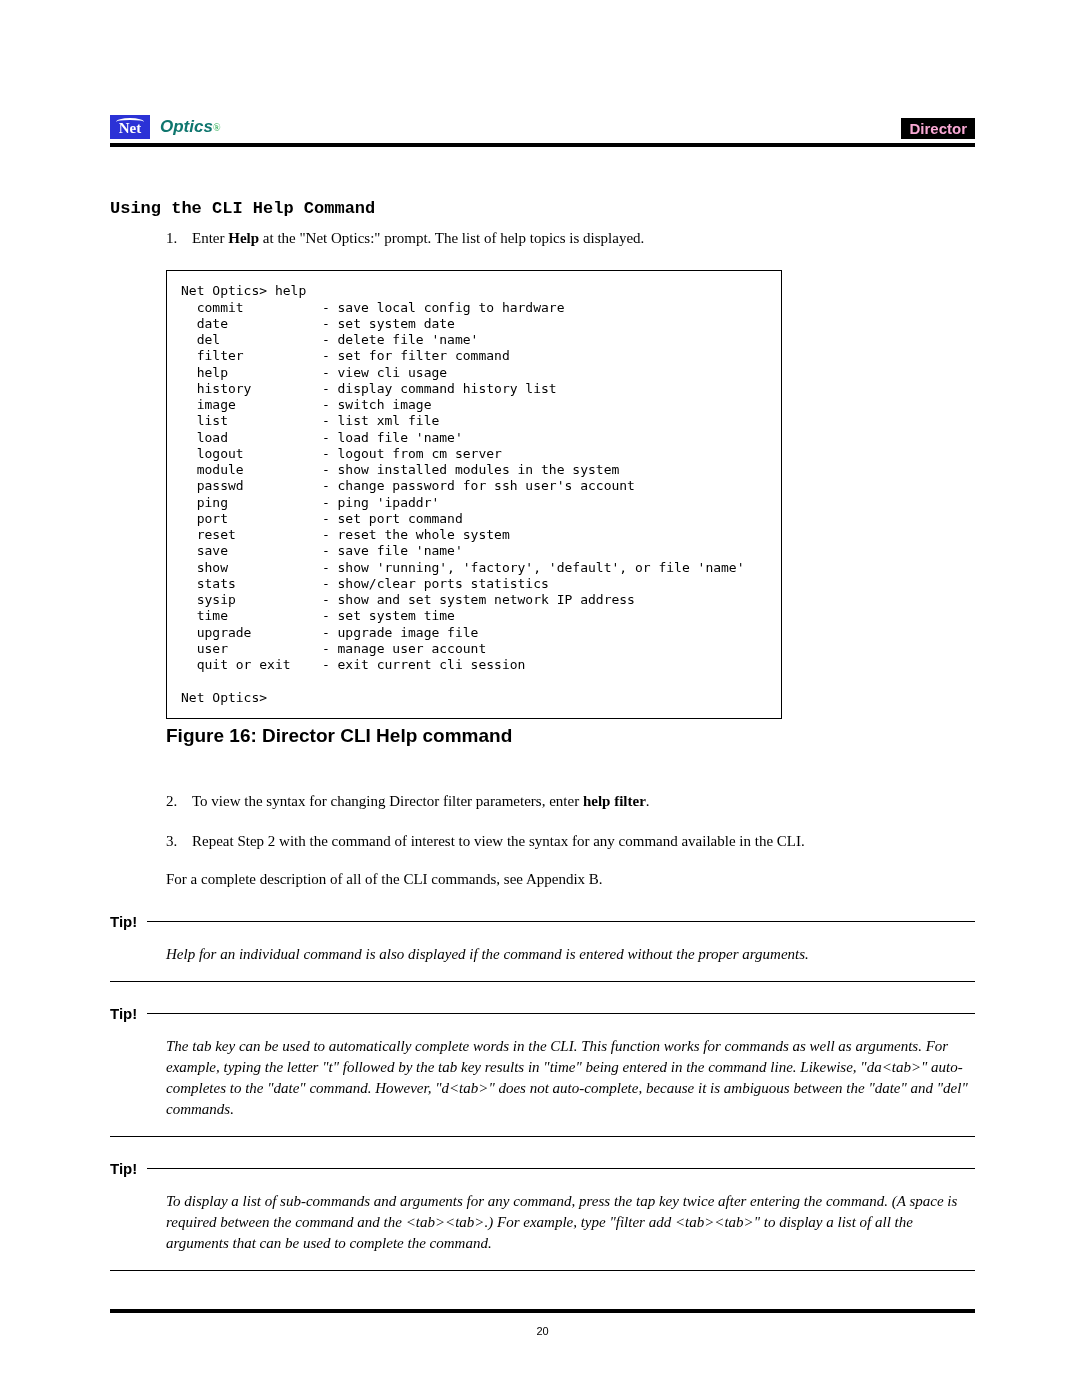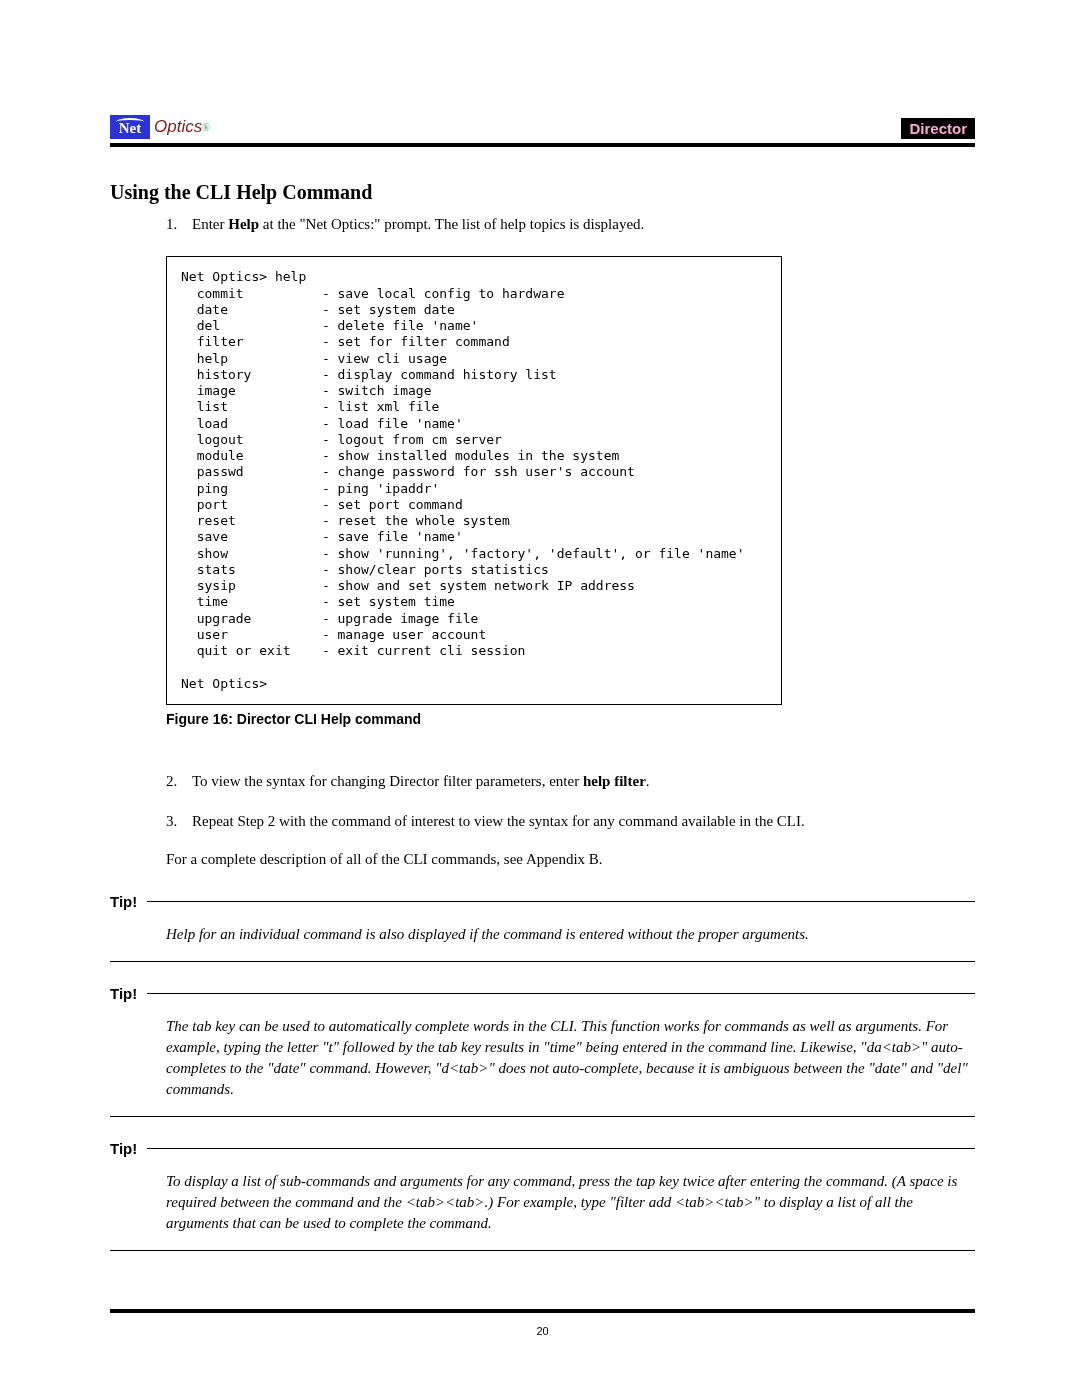--- a/index.html
+++ b/index.html
@@ -46,45 +46,45 @@
     content: "";
     position: absolute;
     top: 3px;
     left: 6px;
     right: 6px;
     height: 6px;
     border-top: 2px solid #fff;
     border-radius: 50%;
   }
   .logo-text {
-    color: #7f1d1d;
+    color: #0f766e;
     font-family: Arial, Helvetica, sans-serif;
     font-size: 17px;
-    font-weight: normal;
+    font-weight: bold;
     font-style: italic;
-    margin-left: 4px;
+    margin-left: 10px;
   }
   .logo-reg {
     color: #21a94a;
     font-size: 10px;
     vertical-align: super;
   }
   .director-badge {
     background: #000;
     color: #f9a8d4;
     font-family: Arial, Helvetica, sans-serif;
     font-weight: bold;
     font-size: 15px;
     padding: 2px 8px;
   }
   .section-title {
-    font-family: Liberation Serif, serif;
-    font-weight: bold;
-    font-size: 20px;
-    margin-top: 34px;
+    font-family: Liberation Mono, monospace;
+    font-weight: bold;
+    font-size: 17px;
+    margin-top: 52px;
   }
   .body-indent {
     margin-left: 56px;
   }
   .subtitle {
     font-weight: bold;
     font-size: 15px;
     margin-top: 14px;
   }
   .para {
@@ -107,21 +107,21 @@
     font-family: "Lucida Console", Menlo, Consolas, monospace;
     font-size: 13px;
     line-height: 1.25;
     white-space: pre;
     width: 616px;
     box-sizing: border-box;
   }
   .figure-caption {
     font-family: Arial, Helvetica, sans-serif;
     font-weight: bold;
-    font-size: 14px;
+    font-size: 19px;
     margin-top: 6px;
   }
   .tip-block {
     margin-top: 23px;
   }
   .tip-header {
     display: flex;
     align-items: center;
     gap: 10px;
   }

